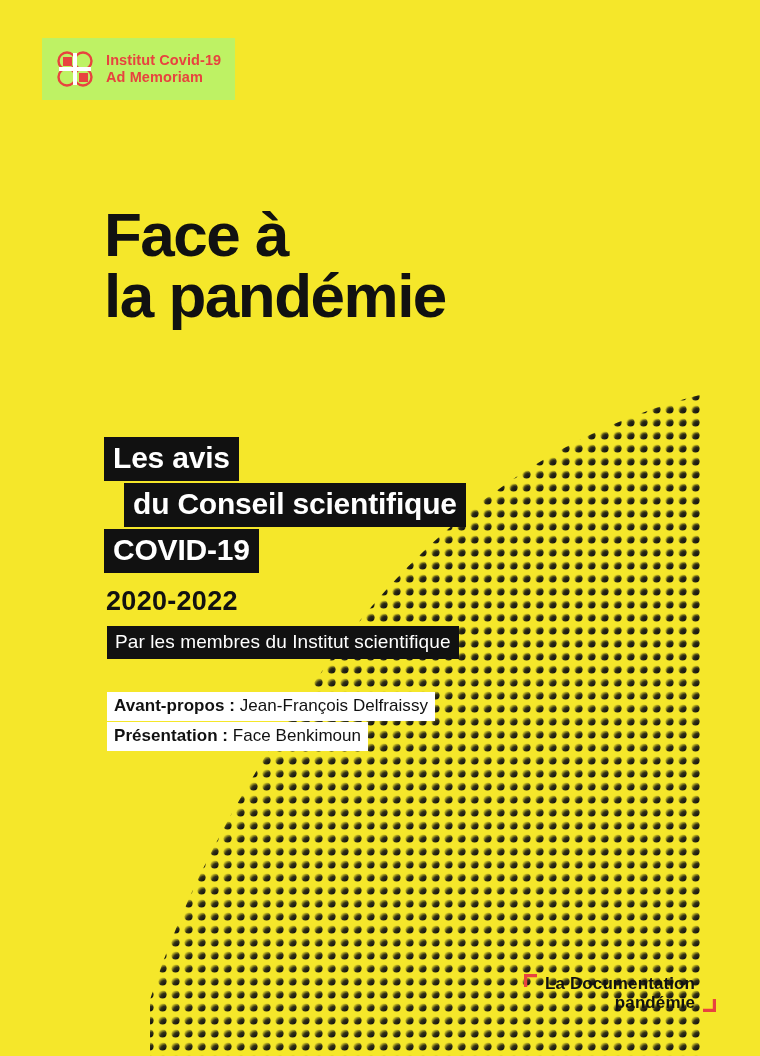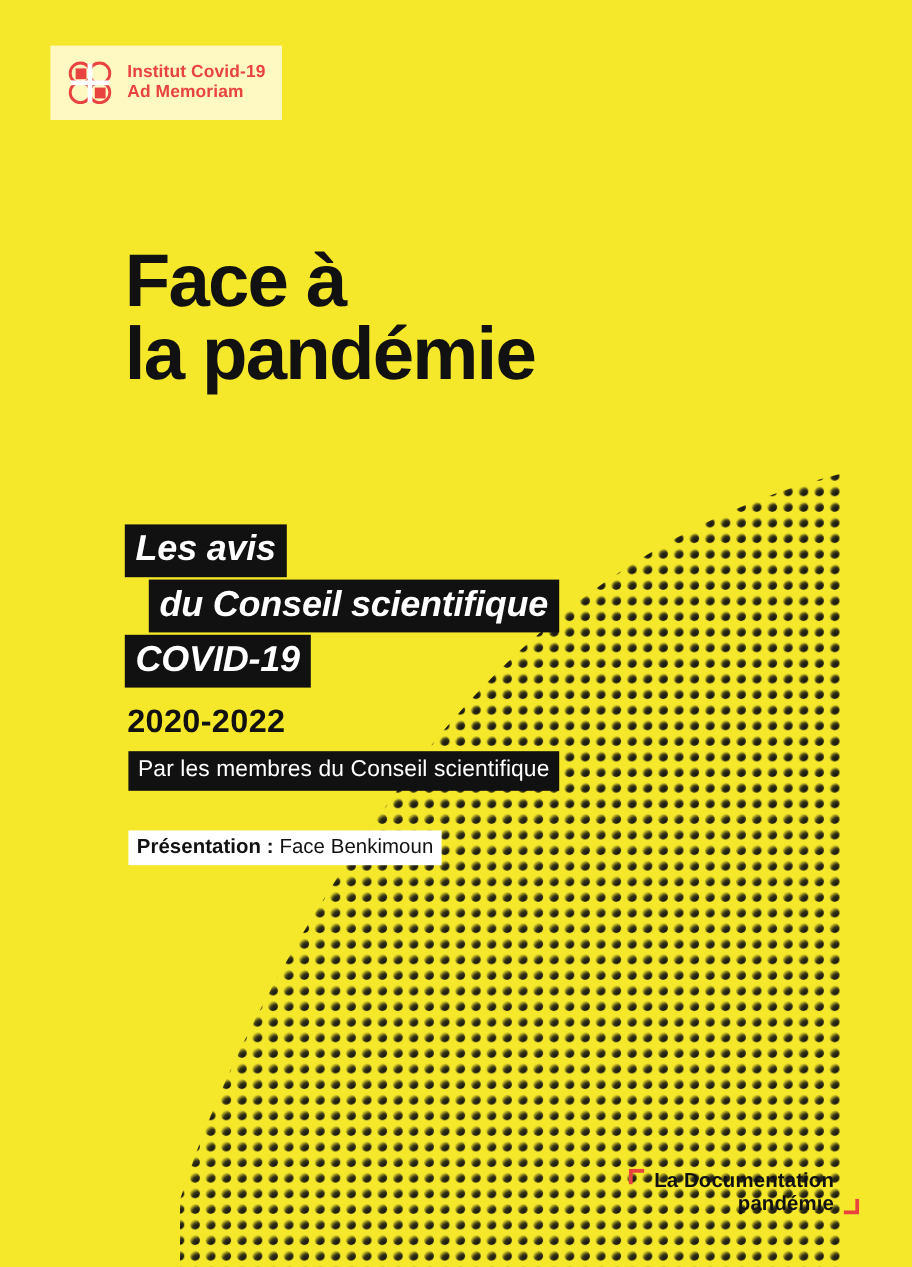--- a/index.html
+++ b/index.html
@@ -26,21 +26,21 @@
     width: 760px;
     height: 1056px;
     pointer-events: none;
   }
 
   
   .logo-box {
     position: absolute;
     left: 42px;
     top: 38px;
-    background: #fef9c3;
+    background: #bef264;
     padding: 10px 14px 10px 12px;
     display: flex;
     align-items: center;
     gap: 10px;
     justify-content: flex-end;
   }
   .logo-mark {
     width: 42px;
     height: 42px;
     flex: 0 0 42px;
@@ -78,21 +78,20 @@
   .subtitle .hl {
     display: table;
     background: #111111;
     color: #ffffff;
     font-size: 30px;
     font-weight: bold;
     line-height: 1.0;
     padding: 6px 9px 8px 9px;
     margin-bottom: 2px;
     letter-spacing: -0.2px;
-    font-style: italic;
   }
   .subtitle .hl.indent {
     margin-left: 20px;
   }
 
   
   .years {
     position: absolute;
     left: 106px;
     top: 586px;
@@ -219,24 +218,28 @@
 
   <div class="subtitle">
     <div class="hl">Les avis</div>
     <div class="hl indent">du Conseil scientifique</div>
     <div class="hl">COVID-19</div>
   </div>
 
   <div class="years">2020-2022</div>
 
   <div class="byline">
-    <div class="hl">Par les membres du Conseil scientifique</div>
+    <div class="hl">Par les membres du Institut scientifique</div>
   </div>
 
   <div class="credits">
+    <div class="line">
+      <b>Avant-propos :</b>
+        <span> Jean-François Delfraissy</span>
+    </div>
     <div class="line">
       <b>Présentation :</b>
         <span> Face Benkimoun</span>
     </div>
   </div>
 
   <div class="publisher">
     <svg class="publisher-bracket-left" viewBox="0 0 13 13" xmlns="http://www.w3.org/2000/svg">
       <path d="M 0 13 L 0 0 L 13 0 L 13 3.2 L 3.2 3.2 L 3.2 13 Z" fill="#e8433f"></path>
     </svg>

